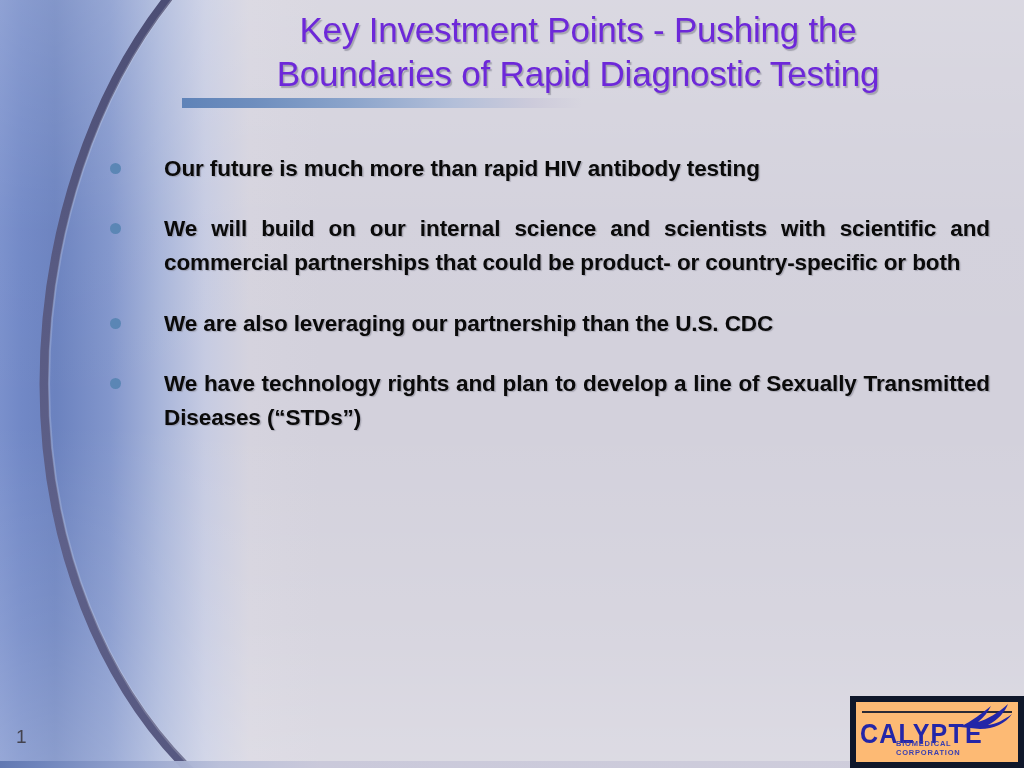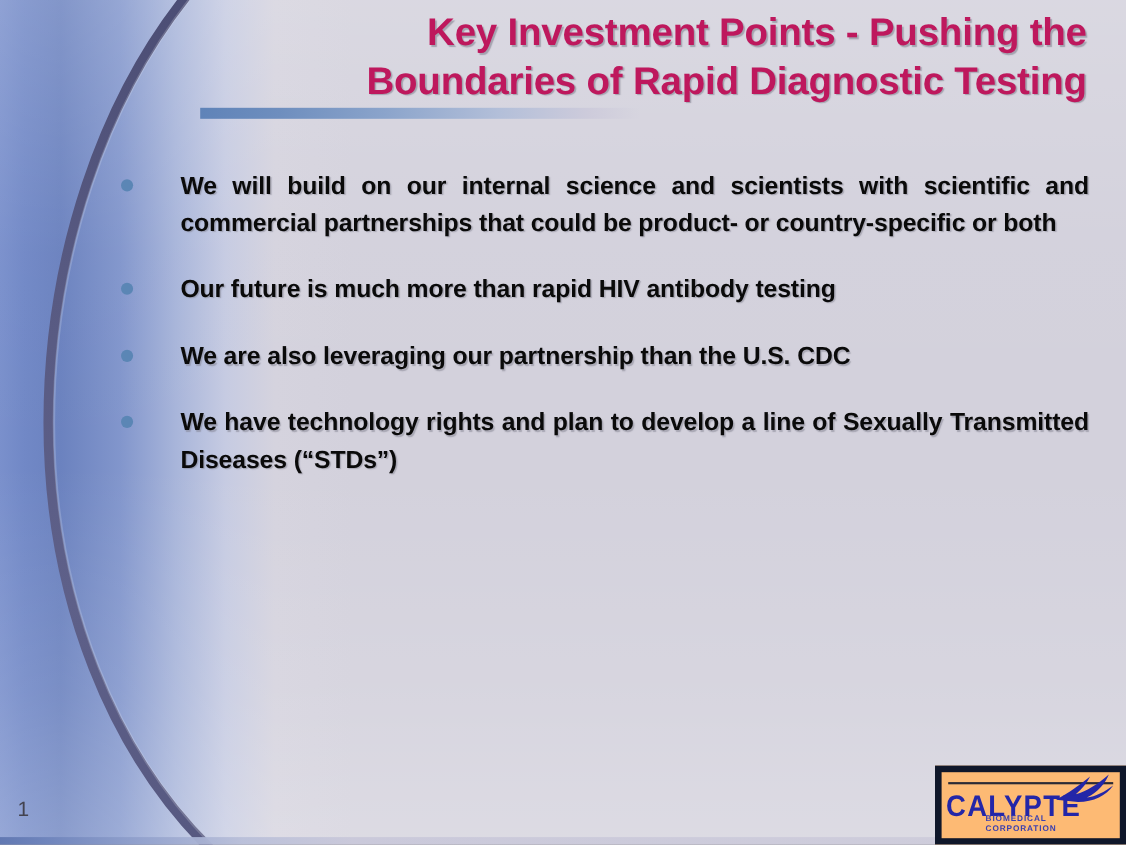--- a/index.html
+++ b/index.html
@@ -72,26 +72,25 @@
   .title-block {
     position: absolute;
     left: 168px;
     top: 8px;
     width: 820px;
     text-align: center;
   }
   .title-text {
     margin: 0;
     font-size: 35px;
-    font-weight: bold;
+    font-weight: normal;
     line-height: 1.26;
-    color: #be185d;
+    color: #6d28d9;
     letter-spacing: -0.2px;
     text-shadow: 1.5px 1.5px 1px rgba(120,120,135,0.55);
-    text-align: right;
   }
   .title-rule {
     position: absolute;
     left: 182px;
     top: 98px;
     width: 400px;
     height: 10px;
     background: linear-gradient(90deg,
         #5f83b8 0%,
         #6e8ebe 18%,
@@ -223,26 +222,26 @@
   <div class="title-block">
     <div class="title-text">Key Investment Points - Pushing the</div>
     <div class="title-text">Boundaries of Rapid Diagnostic Testing</div>
   </div>
   <div class="title-rule"></div>
 
   <div class="bullets">
 
     <div class="bullet-row">
       <span class="bullet-dot"></span>
+      <p class="bullet-text">Our future is much more than rapid HIV antibody testing</p>
+    </div>
+
+    <div class="bullet-row">
+      <span class="bullet-dot"></span>
       <p class="bullet-text justify">We will build on our internal science and scientists with scientific and commercial partnerships that could be product- or country-specific or both</p>
-    </div>
-
-    <div class="bullet-row">
-      <span class="bullet-dot"></span>
-      <p class="bullet-text">Our future is much more than rapid HIV antibody testing</p>
     </div>
 
     <div class="bullet-row">
       <span class="bullet-dot"></span>
       <p class="bullet-text">We are also leveraging our partnership than the U.S. CDC</p>
     </div>
 
     <div class="bullet-row">
       <span class="bullet-dot"></span>
       <p class="bullet-text justify">We have technology rights and plan to develop a line of Sexually Transmitted Diseases (“STDs”)</p>

